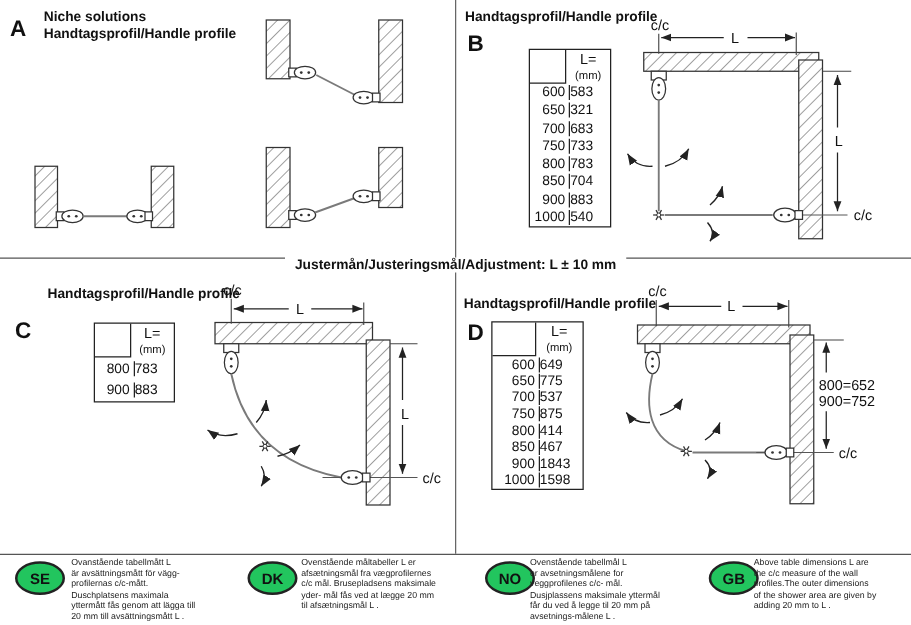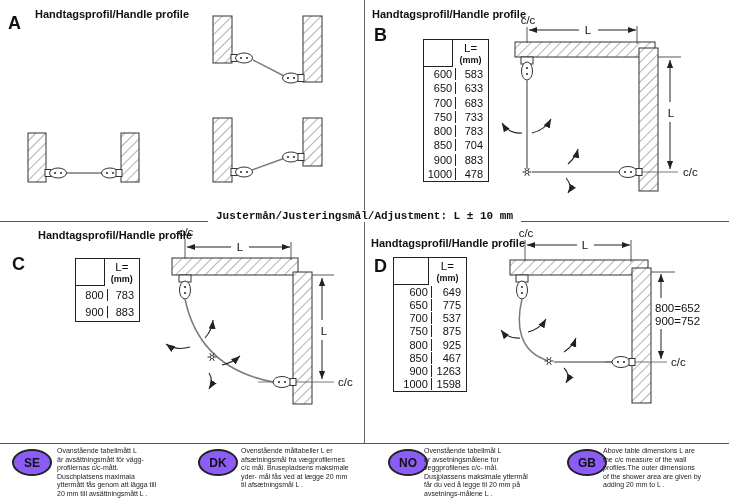--- a/index.html
+++ b/index.html
@@ -1,66 +1,67 @@
 <!DOCTYPE html>
 <html><head>
 <meta charset="utf-8">
 <style>
   html,body{margin:0;padding:0;background:#e8e8e8;}
   .page{position:relative;width:729px;height:500px;background:#fff;overflow:hidden;
         font-family:"Liberation Sans","DejaVu Sans",sans-serif;color:#111;}
   .vdiv{position:absolute;left:364px;top:0;width:1px;height:443px;background:#666;}
-  .hband{position:absolute;left:0;top:206px;width:729px;height:16px;display:flex;align-items:flex-end;z-index:5;font-family:Liberation Mono, monospace;}
+  .hband{position:absolute;left:0;top:206px;width:729px;height:16px;display:flex;align-items:flex-start;z-index:5;}
   .hband .hline{flex:1;height:1px;background:#555;}
   .hband-text{padding:0 8px;background:#fff;font-size:11px;font-weight:bold;white-space:nowrap;}
   .footer-sep{position:absolute;left:0;top:443px;width:729px;height:1px;background:#555;}
   .sec-label{position:absolute;font-size:18px;font-weight:bold;}
   .sec-title{position:absolute;font-size:11px;font-weight:bold;line-height:13px;white-space:nowrap;}
   
   .dim-table{position:absolute;border:1px solid #222;background:#fff;display:flex;flex-direction:column;font-size:11px;line-height:12px;}
   .t-head{display:flex;height:27px;flex:none;}
   .t-blank{width:44%;border-bottom:1px solid #222;}
   .t-unit{flex:1;border-left:1px solid #222;text-align:center;padding-top:2px;}
   .t-unit1{font-size:11.5px;}
-  .t-unit2{font-size:9px;font-weight:bold;}
+  .t-unit2{font-size:9px;}
   .t-row{display:flex;flex:1;align-items:center;}
   .t-c1{width:44%;text-align:right;padding-right:3px;}
-  .t-c2{flex:1;border-left:1px solid #222;text-align:right;padding-right:5px;}
+  .t-c2{flex:1;border-left:1px solid #222;text-align:left;padding-right:5px;}
   
   svg{position:absolute;}
   .wall{stroke:#333;stroke-width:1;}
   .door{stroke:#7a7a7a;stroke-width:1.5;fill:none;}
   .dim{stroke:#222;stroke-width:1;fill:none;}
   .tick{stroke:#444;stroke-width:0.9;}
   .thin{stroke:#555;stroke-width:0.8;}
   .swing{stroke:#222;stroke-width:1.1;fill:none;}
   .hfit{fill:#fff;stroke:#333;stroke-width:1;}
   .hdot{fill:#333;}
   .star line{stroke:#333;stroke-width:1;}
   svg text{fill:#111;font-family:"Liberation Sans","DejaVu Sans",sans-serif;font-size:11.5px;}
   
   .lang-badge{position:absolute;width:36px;height:23px;border:2px solid #222;border-radius:50%;
-      display:flex;align-items:center;justify-content:center;font-size:12px;font-weight:bold;background:#8b5cf6;}
+      display:flex;align-items:center;justify-content:center;font-size:12px;font-weight:bold;background:#22c55e;}
   .lang-text{position:absolute;font-size:7px;line-height:8.6px;color:#222;width:150px;}
 </style>
 </head>
 <body>
 
 <div class="page">
 
   <div class="vdiv"></div>
   <div class="hband">
     <span class="hline"></span>
     <span class="hband-text">Justermån/Justeringsmål/Adjustment: L ± 10 mm</span>
     <span class="hline"></span>
   </div>
   <div class="footer-sep"></div>
 
   <div class="sec-label" style="left:8px;top:13px;">A</div>
   <div class="sec-title" style="left:35px;top:8px;">
+    <div>Niche solutions</div>
     <div>Handtagsprofil/Handle profile</div>
   </div>
 
   <svg width="364" height="206" style="left:0;top:0;">
     <defs>
       <pattern id="hatchA" width="7" height="7" patternUnits="userSpaceOnUse" patternTransform="rotate(45)">
         <rect width="7" height="7" fill="#fff"></rect>
           <line x1="0" y1="0" x2="0" y2="7" stroke="#666" stroke-width="1"></line>
       </pattern>
     </defs>
@@ -118,21 +119,21 @@
         <div class="t-unit1">L=</div>
         <div class="t-unit2">(mm)</div>
       </div>
     </div>
     <div class="t-row">
         <div class="t-c1">600</div>
         <div class="t-c2">583</div>
       </div>
     <div class="t-row">
         <div class="t-c1">650</div>
-        <div class="t-c2">633</div>
+        <div class="t-c2">321</div>
       </div>
     <div class="t-row">
         <div class="t-c1">700</div>
         <div class="t-c2">683</div>
       </div>
     <div class="t-row">
         <div class="t-c1">750</div>
         <div class="t-c2">733</div>
       </div>
     <div class="t-row">
@@ -142,21 +143,21 @@
     <div class="t-row">
         <div class="t-c1">850</div>
         <div class="t-c2">704</div>
       </div>
     <div class="t-row">
         <div class="t-c1">900</div>
         <div class="t-c2">883</div>
       </div>
     <div class="t-row">
         <div class="t-c1">1000</div>
-        <div class="t-c2">478</div>
+        <div class="t-c2">540</div>
       </div>
   </div>
 
   <svg width="364" height="206" style="left:365px;top:0;">
     <defs>
       <pattern id="hatchB" width="7" height="7" patternUnits="userSpaceOnUse" patternTransform="rotate(45)">
         <rect width="7" height="7" fill="#fff"></rect>
           <line x1="0" y1="0" x2="0" y2="7" stroke="#666" stroke-width="1"></line>
       </pattern>
       <marker id="arrB" viewBox="0 0 10 10" refX="9" refY="5" markerWidth="9" markerHeight="9" orient="auto-start-reverse">
@@ -295,29 +296,29 @@
     <div class="t-row">
         <div class="t-c1" style="width:47%;">700</div>
         <div class="t-c2">537</div>
       </div>
     <div class="t-row">
         <div class="t-c1" style="width:47%;">750</div>
         <div class="t-c2">875</div>
       </div>
     <div class="t-row">
         <div class="t-c1" style="width:47%;">800</div>
-        <div class="t-c2">925</div>
+        <div class="t-c2">414</div>
       </div>
     <div class="t-row">
         <div class="t-c1" style="width:47%;">850</div>
         <div class="t-c2">467</div>
       </div>
     <div class="t-row">
         <div class="t-c1" style="width:47%;">900</div>
-        <div class="t-c2">1263</div>
+        <div class="t-c2">1843</div>
       </div>
     <div class="t-row">
         <div class="t-c1" style="width:47%;">1000</div>
         <div class="t-c2">1598</div>
       </div>
   </div>
 
   <svg width="364" height="221" style="left:365px;top:222px;">
     <defs>
       <pattern id="hatchD" width="7" height="7" patternUnits="userSpaceOnUse" patternTransform="rotate(45)">

